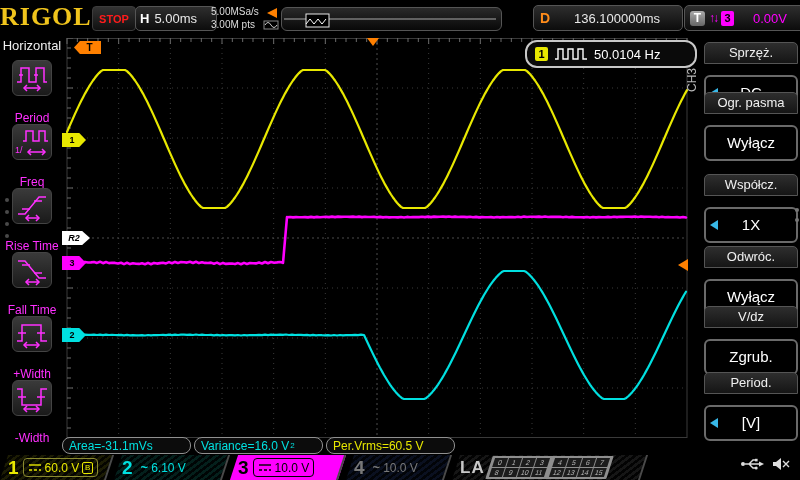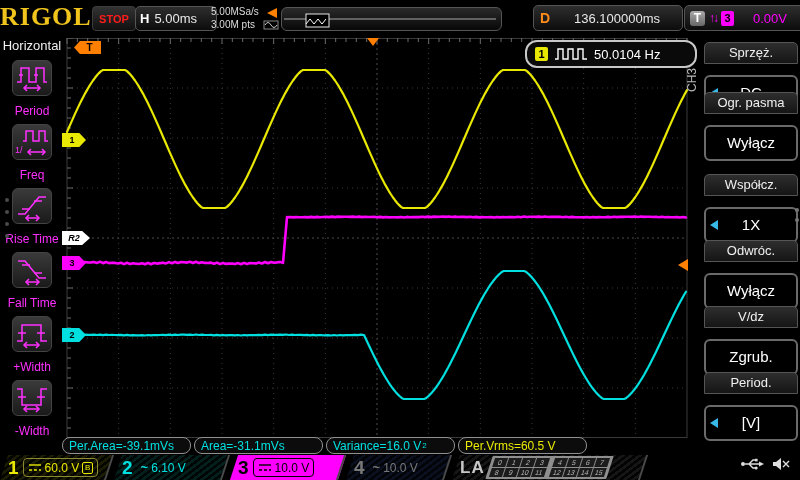--- a/index.html
+++ b/index.html
@@ -38,21 +38,21 @@
   #freq-badge .fch{background:#e8e800;color:#000;font-weight:bold;font-size:11px;width:13px;height:14px;
     border-radius:2px;display:flex;align-items:center;justify-content:center;}
   #freq-badge .fval{color:#fff;font-size:13px;}
 
   
   #left-menu{position:absolute;left:0;top:36px;width:64px;height:412px;}
   #lm-title{color:#f0f0f0;font-size:13px;text-align:center;margin-top:2px;}
   .lm-item{position:absolute;left:0;width:64px;text-align:center;}
   .lm-btn{margin:0 auto;width:38px;height:34px;background:linear-gradient(#3a3a3a,#1a1a1a);
     border:1px solid #444;border-radius:6px;display:flex;align-items:center;justify-content:center;}
-  .lm-label{color:#ff30ff;font-size:12px;margin-top:8px;white-space:nowrap;}
+  .lm-label{color:#ff30ff;font-size:12px;margin-top:15px;white-space:nowrap;}
   .pgdot{position:absolute;width:4px;height:4px;border-radius:50%;background:#4a4a4a;}
 
   
   #scope-area{position:absolute;left:66px;top:38px;width:622px;height:400px;background:#000;}
   .marker{position:absolute;left:-4px;height:14px;color:#000;font-size:9px;font-weight:bold;
     display:flex;align-items:center;justify-content:center;padding-right:4px;
     clip-path:polygon(0 0,72% 0,100% 50%,72% 100%,0 100%);}
   #trig-top{position:absolute;width:12px;height:8px;background:#ff8000;
     clip-path:polygon(0 0,100% 0,50% 100%);}
   #trig-right{position:absolute;width:10px;height:12px;background:#ff8000;
@@ -381,41 +381,38 @@
           <div class="rm-value">DC<div class="rm-arrow"></div></div>
         </div>
         <div class="rm-item" style="top: 56px;">
           <div class="rm-title">Ogr. pasma</div>
           <div class="rm-value">Wyłącz</div>
         </div>
         <div class="rm-item" style="top: 138px;">
           <div class="rm-title">Współcz.</div>
           <div class="rm-value">1X<div class="rm-arrow"></div></div>
         </div>
-        <div class="rm-item" style="top: 204px;">
+        <div class="rm-item" style="top: 210px;">
           <div class="rm-title">Odwróc.</div>
           <div class="rm-value">Wyłącz</div>
         </div>
         <div class="rm-item" style="top: 270px;">
           <div class="rm-title">V/dz</div>
           <div class="rm-value">Zgrub.</div>
         </div>
         <div class="rm-item" style="top: 336px;">
           <div class="rm-title">Period.</div>
           <div class="rm-value">[V]<div class="rm-arrow"></div></div>
         </div>
       </div>
     <div class="pgdot" style="left:107px;top:172px;background:#777;"></div>
     <div class="pgdot" style="left:107px;top:182px;background:#777;"></div>
   </div>
 
   <div id="meas-bar">
-      <div class="pill" style="color: rgb(0, 224, 224);">
-        <span>Per.Area=-39.1mVs</span>
-      </div>
       <div class="pill" style="color: rgb(0, 224, 224);">
         <span>Area=-31.1mVs</span>
       </div>
       <div class="pill" style="color: rgb(0, 224, 224);">
         <span>Variance=16.0 V</span>
         <sup>2</sup>
       </div>
       <div class="pill" style="color: rgb(232, 232, 0);">
         <span>Per.Vrms=60.5 V</span>
       </div>

